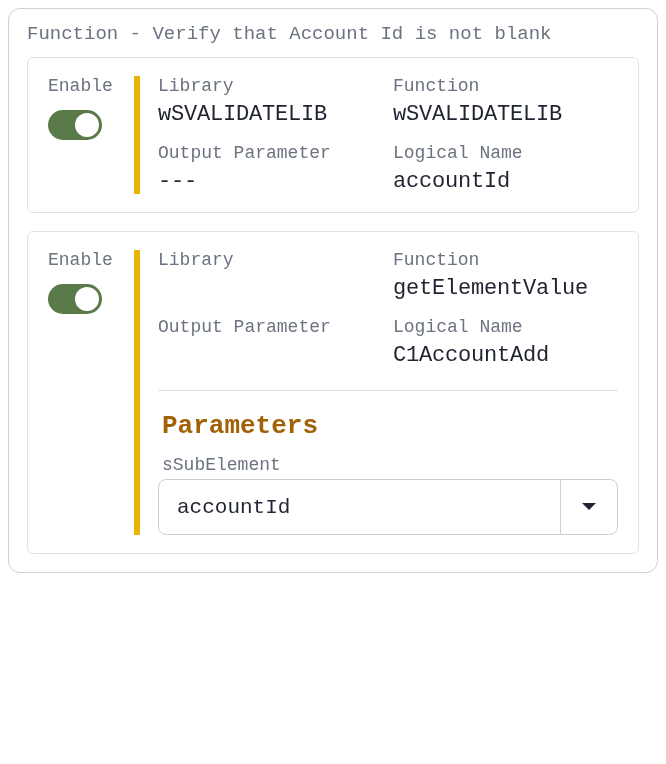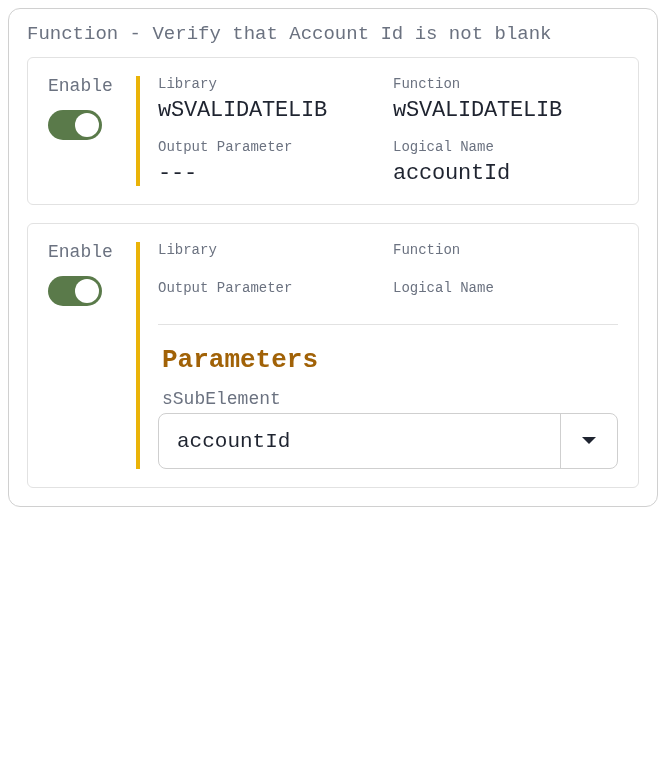--- a/index.html
+++ b/index.html
@@ -28,21 +28,21 @@
     .card {
       border: 1px solid #e2e2e2;
       border-radius: 6px;
       padding: 18px 20px;
       display: flex;
       gap: 0;
     }
     .enable-col {
       flex: 0 0 92px;
       padding-right: 3px;
-      border-right: 4px solid #eab308;
+      border-right: 6px solid #eab308;
     }
     .enable-label {
       color: #6b7280;
       font-size: 18px;
       font-weight: 500;
       margin-bottom: 14px;
     }
     .toggle {
       width: 54px;
       height: 30px;
@@ -65,21 +65,21 @@
       padding-left: 18px;
     }
     .field-grid {
       display: grid;
       grid-template-columns: 1fr 1fr;
       row-gap: 16px;
       column-gap: 10px;
     }
     .field-label {
       color: #6b7280;
-      font-size: 14px;
+      font-size: 18px;
       font-weight: 500;
       margin-bottom: 6px;
     }
     .field-value {
       color: #1f2430;
       font-size: 22px;
       font-weight: 400;
       letter-spacing: -0.2px;
     }
     .hr {
@@ -175,26 +175,28 @@
           <div class="toggle-knob"></div>
         </div>
       </div>
       <div class="fields-col">
         <div class="field-grid">
           <div>
             <div class="field-label">Library</div>
           </div>
           <div>
             <div class="field-label">Function</div>
+            <div class="field-value">getElementValue</div>
           </div>
           <div>
             <div class="field-label">Output Parameter</div>
           </div>
           <div>
             <div class="field-label">Logical Name</div>
+            <div class="field-value">C1AccountAdd</div>
           </div>
         </div>
 
         <hr class="hr">
 
         <div class="parameters-title">Parameters</div>
         <div class="param-label">sSubElement</div>
         <div class="dropdown">
           <div class="dropdown-text">accountId</div>
           <div class="dropdown-arrow">

